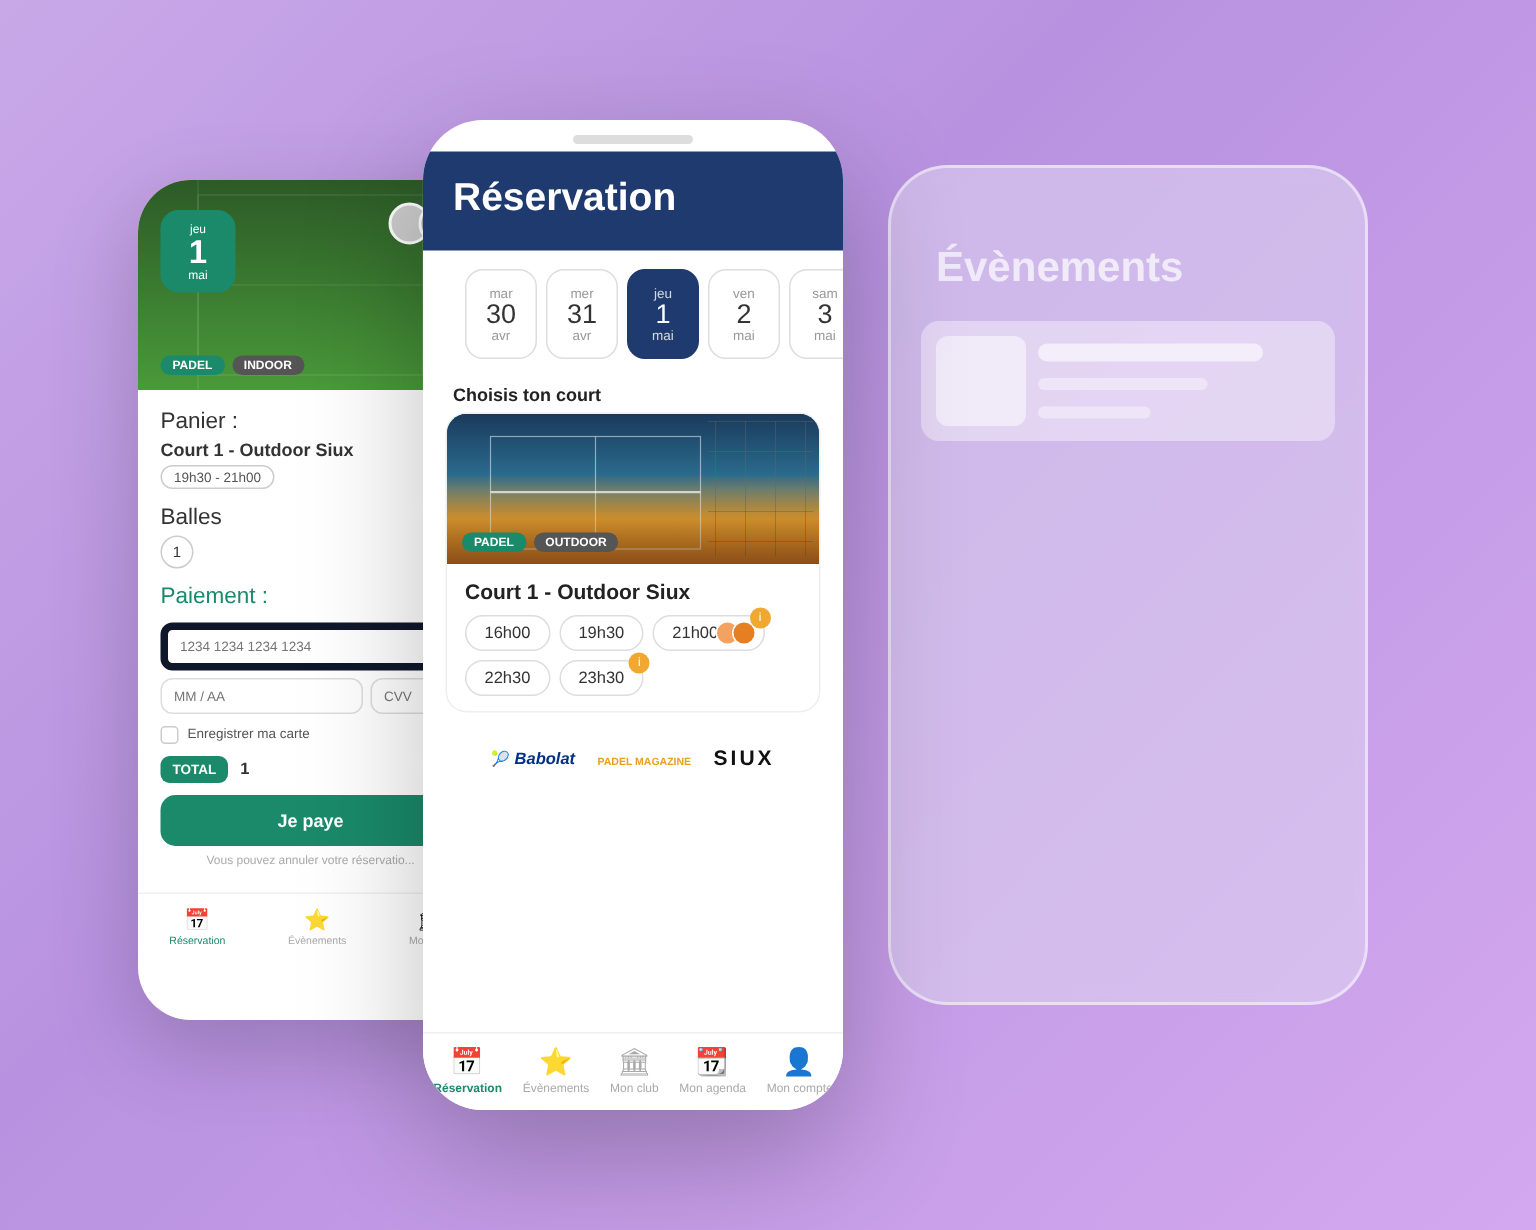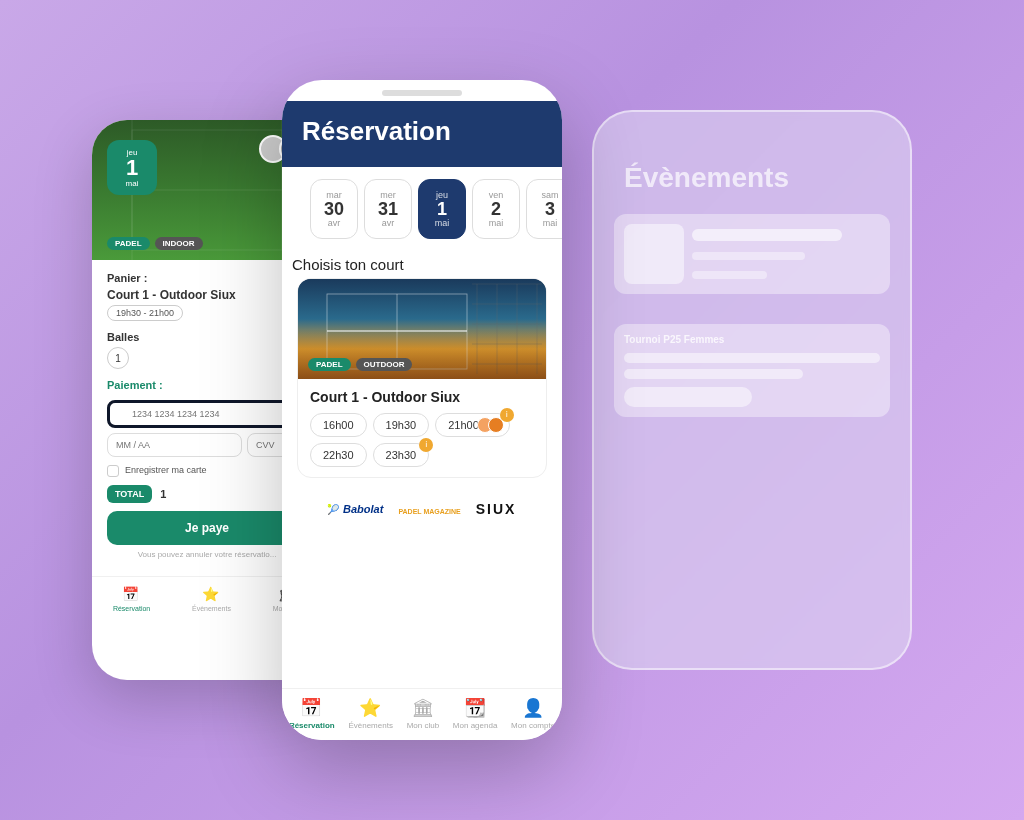--- a/index.html
+++ b/index.html
@@ -189,22 +189,22 @@
     }
 
     .sport-tag.padel { background: #1a8a6a; }
     .sport-tag.indoor { background: #555; }
 
     .phone-left-body {
       padding: 12px 15px;
     }
 
     .section-title-left {
-      font-size: 11px;
-      font-weight: 700;
+      font-size: 15px;
+      font-weight: 400;
       color: #333;
       margin-bottom: 4px;
     }
 
     .court-name {
       font-size: 12px;
       font-weight: 600;
       color: #333;
     }
 
@@ -233,23 +233,23 @@
       font-size: 10px;
       color: #333;
       margin-top: 4px;
     }
 
     .payment-section {
       margin-top: 10px;
     }
 
     .payment-field {
-      border: 3px solid #0f172a;
+      border: 5px solid #0f172a;
       border-radius: 8px;
-      padding: 6px 22px;
+      padding: 6px 8px;
       font-size: 9px;
       color: #aaa;
       margin-top: 5px;
       width: 100%;
     }
 
     .payment-row {
       display: flex;
       gap: 5px;
       margin-top: 5px;
@@ -422,38 +422,38 @@
     .date-day-name {
       font-size: 9px;
       color: #999;
       font-weight: 500;
     }
 
     .date-item.active .date-day-name { color: rgba(255,255,255,0.8); }
 
     .date-num {
       font-size: 18px;
-      font-weight: 700;
+      font-weight: 400;
       color: #333;
       line-height: 1;
     }
 
     .date-item.active .date-num { color: white; }
 
     .date-month {
       font-size: 9px;
       color: #999;
     }
 
     .date-item.active .date-month { color: rgba(255,255,255,0.8); }
 
     .section-header {
-      padding: 5px 10px;
-      font-size: 15px;
-      font-weight: 400;
+      padding: 5px 20px;
+      font-size: 12px;
+      font-weight: 700;
       color: #222;
     }
 
     .court-card {
       margin: 0 15px;
       border: 1.5px solid #eee;
       border-radius: 14px;
       overflow: hidden;
     }
 
@@ -630,28 +630,20 @@
     <div class="phone-bg-cards">
       <div class="bg-card">
         <div class="bg-card-thumb"></div>
         <div class="bg-card-content">
           <div class="bg-card-title-line"></div>
           <div class="bg-card-line"></div>
           <div class="bg-card-line2"></div>
         </div>
       </div>
 
-      <div class="tournoi-card">
-        <div class="tournoi-title">Tournoi P25 Femmes</div>
-        <div class="tournoi-lines">
-          <div class="tournoi-line"></div>
-          <div class="tournoi-line" style="width:70%"></div>
-        </div>
-        <div class="tournoi-btn"></div>
-      </div>
     </div>
   </div>
 
   <div class="phone-left">
     <div class="phone-left-header">
       <div class="phone-left-header-img">
         <svg class="court-lines" viewBox="0 0 230 140" preserveAspectRatio="none">
           <line x1="40" y1="0" x2="40" y2="140" stroke="white" stroke-width="0.8" opacity="0.4"></line>
           <line x1="190" y1="0" x2="190" y2="140" stroke="white" stroke-width="0.8" opacity="0.4"></line>
           <line x1="40" y1="70" x2="190" y2="70" stroke="white" stroke-width="0.8" opacity="0.4"></line>

